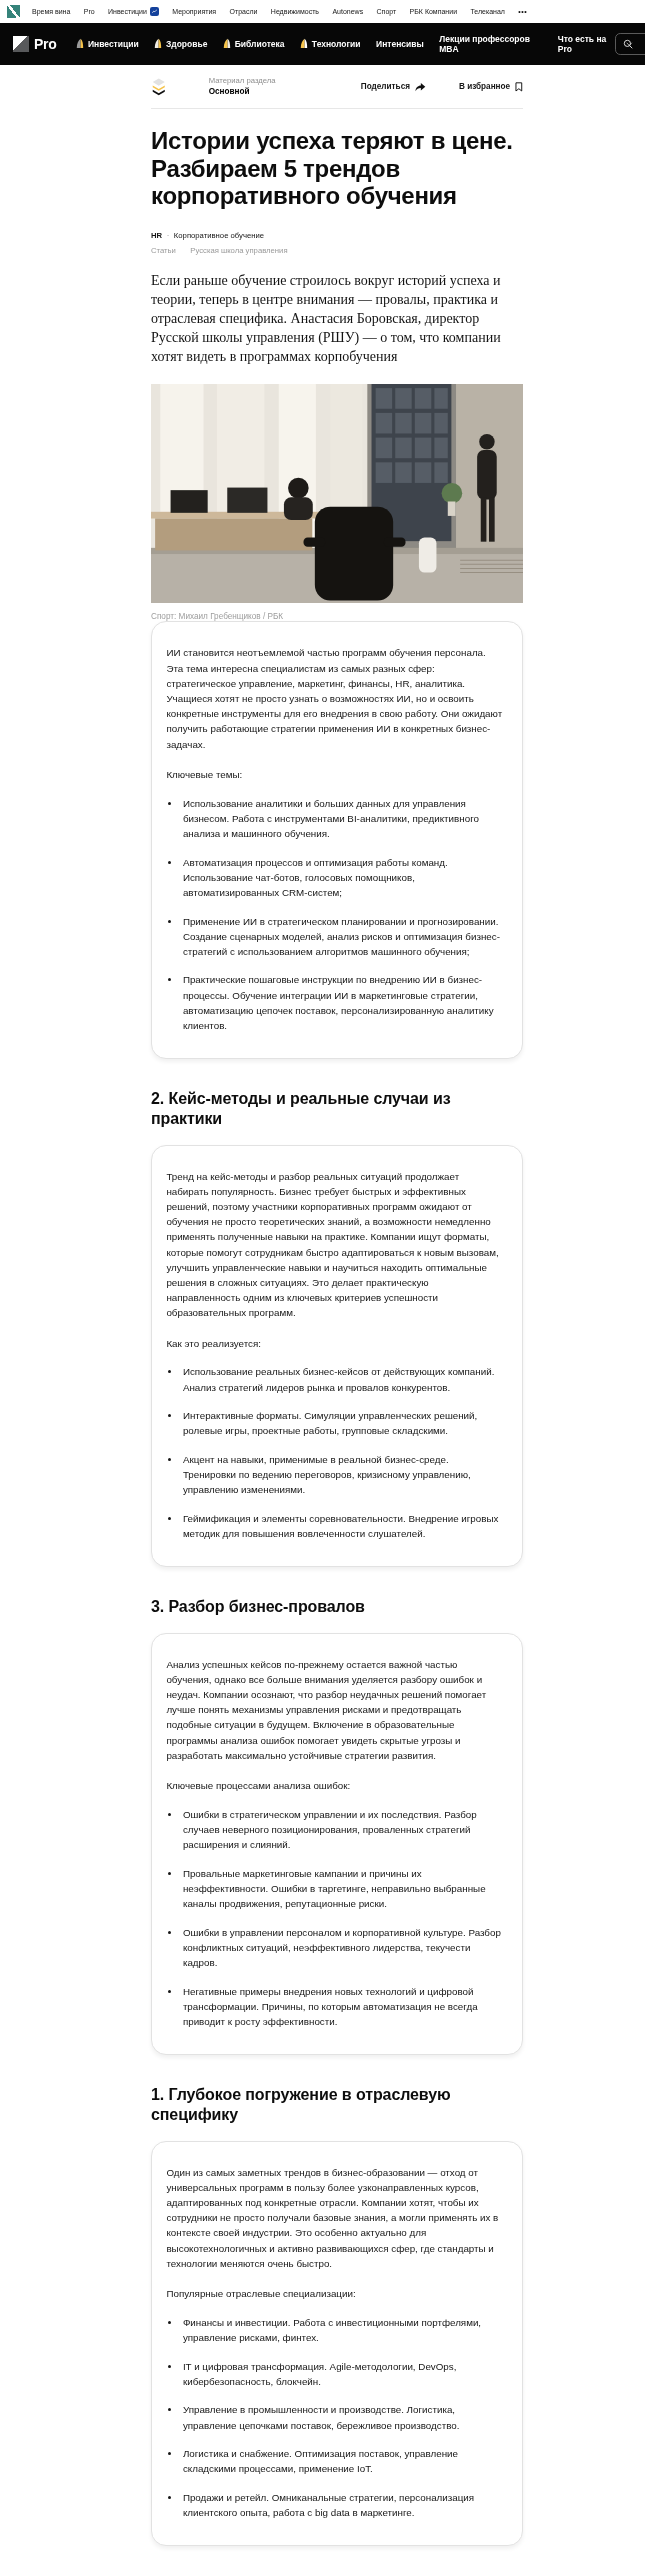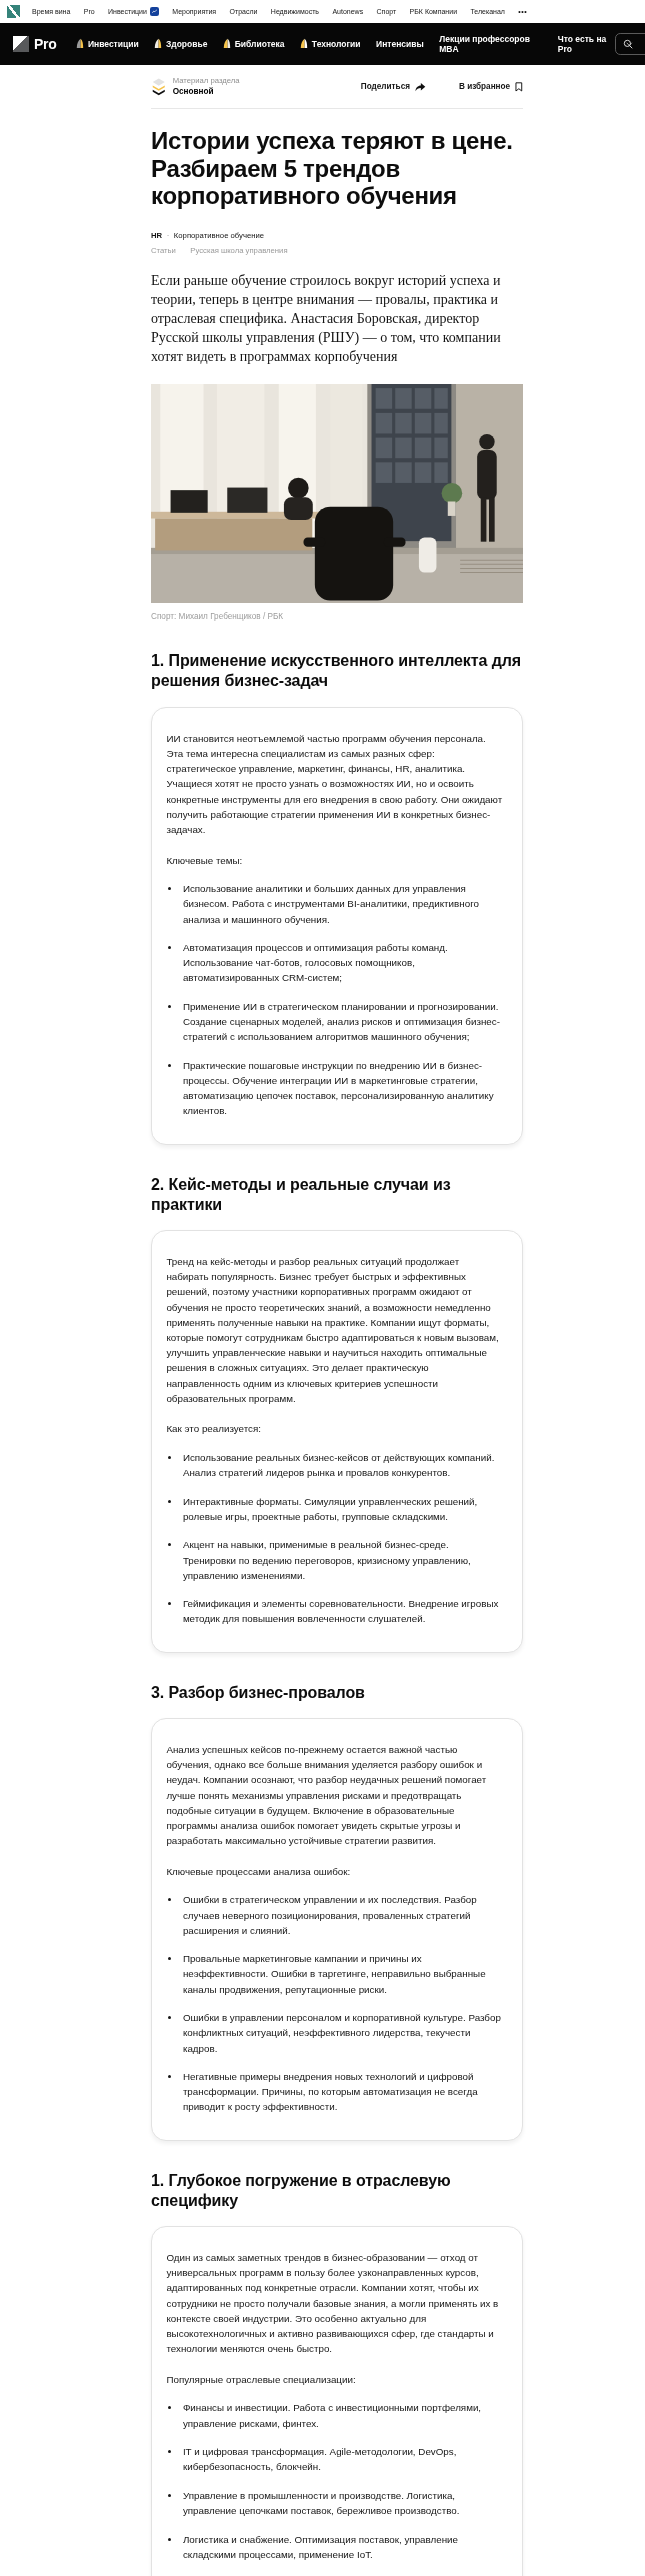--- a/index.html
+++ b/index.html
@@ -30,21 +30,21 @@
   .pro-logo .wordmark { font-size:14px; font-weight:700; letter-spacing:-0.3px; }
   .pro-item { display:flex; align-items:center; gap:4.1px; font-size:8.5px; font-weight:700; }
   .pro-more { display:flex; align-items:center; gap:4.6px; font-size:8.5px; font-weight:700;justify-content:space-between; }
   .search-pill { position:absolute; right:-15.5px; top:10.3px; width:47px; height:21.6px;
                  border:0.8px solid #5a5a5a; border-radius:5.2px; display:flex;
                  align-items:center; padding-left:7.7px; }
 
   
   .column { width:372px; margin-left:151px; }
 
-  .meta-row { display:flex; align-items:center; margin-top:11.3px; }
+  .meta-row { display:flex; align-items:center; margin-top:11.3px;gap:36px; }
   .meta-texts { margin-left:6.2px; }
   .meta-label { color:#8f8f8f; font-size:7.7px; line-height:1.3; }
   .meta-value { color:#000; font-size:8.2px; font-weight:700; line-height:1.35; }
   .meta-actions { margin-left:auto; display:flex; align-items:center; gap:33px; }
   .meta-action { display:flex; align-items:center; gap:5.2px; font-size:8.2px; font-weight:700; }
 
   .divider { border:0; border-top:0.5px solid #e7e7e7; margin:10.3px 0 0; }
 
   h1.title { font-size:24px; line-height:1.14; letter-spacing:-0.3px; font-weight:700;
              margin:18.5px 0 21.6px; color:#0d0d0d; }
@@ -270,21 +270,20 @@
         <rect x="296" y="298" width="42" height="18" rx="8"></rect>
         <rect x="452" y="298" width="42" height="18" rx="8"></rect>
       </g>
       <rect x="520" y="298" width="34" height="68" rx="11" fill="#efece6"></rect>
     </svg>
     <figcaption>Спорт: Михаил Гребенщиков / РБК</figcaption>
   </figure>
 
   <div id="sections">
       <section class="art-section">
-        <h2>1. Применение искусственного интеллекта для решения бизнес-задач</h2>
         <div class="card">
           <p>ИИ становится неотъемлемой частью программ обучения персонала. Эта тема интересна специалистам из самых разных сфер: стратегическое управление, маркетинг, финансы, HR, аналитика. Учащиеся хотят не просто узнать о возможностях ИИ, но и освоить конкретные инструменты для его внедрения в свою работу. Они ожидают получить работающие стратегии применения ИИ в конкретных бизнес-задачах.</p>
           <p class="list-title">Ключевые темы:</p>
           <ul>
             <li>Использование аналитики и больших данных для управления бизнесом. Работа с инструментами BI-аналитики, предиктивного анализа и машинного обучения.</li>
             <li>Автоматизация процессов и оптимизация работы команд. Использование чат-ботов, голосовых помощников, автоматизированных CRM-систем;</li>
             <li>Применение ИИ в стратегическом планировании и прогнозировании. Создание сценарных моделей, анализ рисков и оптимизация бизнес-стратегий с использованием алгоритмов машинного обучения;</li>
             <li>Практические пошаговые инструкции по внедрению ИИ в бизнес-процессы. Обучение интеграции ИИ в маркетинговые стратегии, автоматизацию цепочек поставок, персонализированную аналитику клиентов.</li>
           </ul>
         </div>

